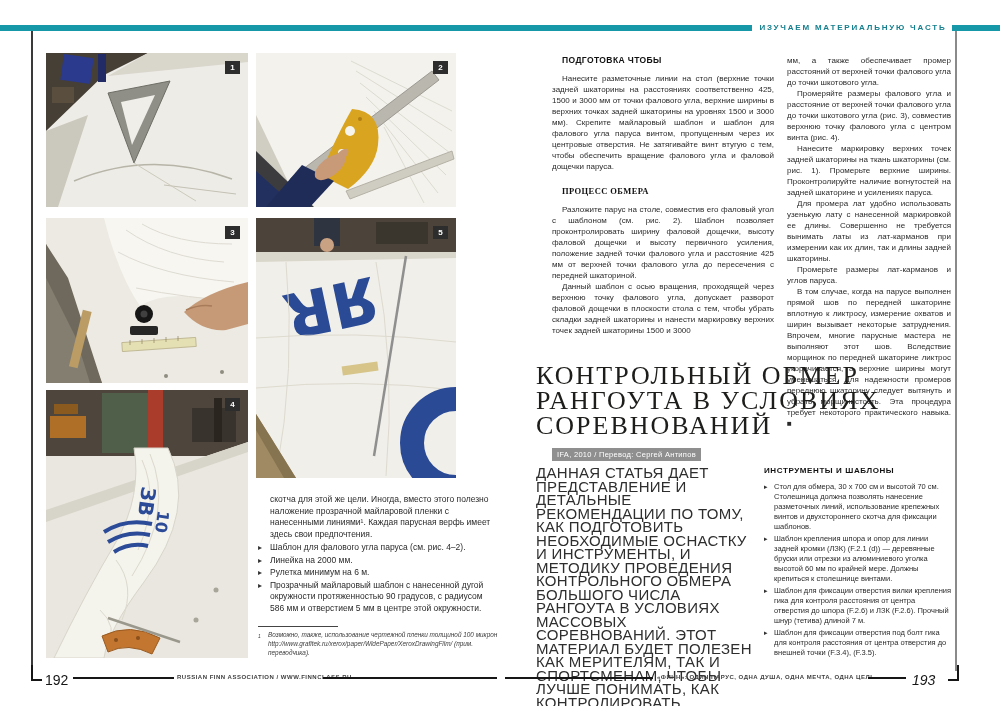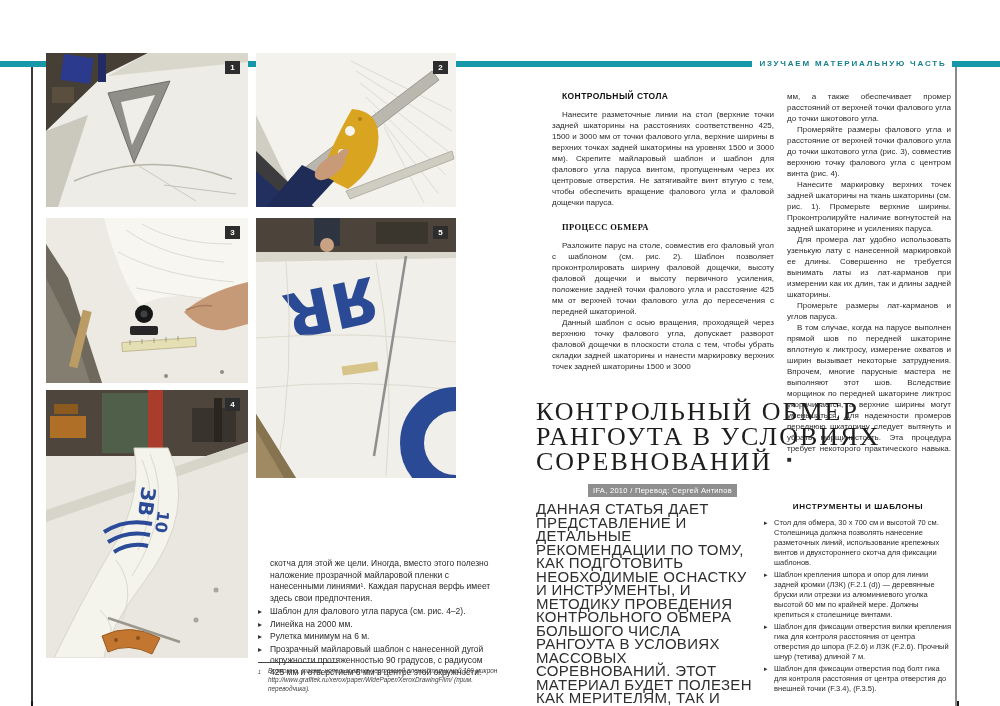--- a/index.html
+++ b/index.html
@@ -1,18 +1,18 @@
 <!DOCTYPE html>
 <html><head>
 <meta charset="utf-8">
 <style>
   html,body{margin:0;padding:0;background:#ffffff;}
   .spread{position:relative;width:1000px;height:706px;background:#ffffff;overflow:hidden;
           font-family:"Liberation Sans", sans-serif;color:#222;}
-  .abs{position:absolute;margin-top:36px;}
+  .abs{position:absolute;}
 
   
   .teal-bar{background:#1798a8;height:6px;}
   .header-label{font-size:8px;font-weight:bold;letter-spacing:1.8px;color:#17808f;text-align:center;}
 
   
   .rule-v-left{width:2px;background:#3a3a3a;}
   .rule-v-right{width:2px;background:#8a8a8a;}
 
   
@@ -28,21 +28,21 @@
   .bodytxt p.noindent{text-indent:0;}
   .sec-head{font-size:8.5px;font-weight:bold;letter-spacing:0.4px;color:#111;margin:0 0 7px 10px;}
   .sec-head.spaced{margin-top:14px;font-family:Liberation Serif, serif;}
 
   
   .art-title{font-family:"Liberation Serif", serif;font-size:26px;line-height:25px;letter-spacing:2px;
              color:#1d1d1b;}
   .byline{display:inline-block;background:#8f8f8f;color:#fff;font-size:7.5px;letter-spacing:0.3px;
           padding:2px 5px;}
   .lead{font-size:15px;line-height:13.5px;letter-spacing:0.3px;color:#2e2e2e;}
-  .tools-head{font-size:8px;font-weight:bold;letter-spacing:0.6px;color:#111;margin:0 0 7px 0;text-align:center;}
+  .tools-head{font-size:8px;font-weight:bold;letter-spacing:0.6px;color:#111;margin:0 0 7px 0;}
   .smalllist{font-size:7.5px;line-height:10px;color:#2a2a2a;}
   .smalllist .li{display:flex;margin-bottom:2px;}
   .smalllist .mk{width:10px;flex:0 0 10px;font-size:7px;color:#333;}
 
   
   .equip{font-size:8.5px;line-height:11.5px;color:#2a2a2a;}
   .equip .intro{margin:0 0 2px 12px;}
   .equip .li{display:flex;margin-bottom:1px;}
   .equip .mk{width:12px;flex:0 0 12px;font-size:8px;color:#333;}
   .footnote{font-size:6.4px;line-height:8.8px;font-style:italic;color:#3c3c3c;}
@@ -203,72 +203,72 @@
       </g>
       <line x1="150" y1="38" x2="118" y2="238" stroke="#8f8f8f" stroke-width="2.5"></line>
       <rect x="86" y="146" width="36" height="9" fill="#d6c489" stroke="#b7a express66" transform="rotate(-8 104 150)"></rect>
       <circle cx="200" cy="225" r="44" fill="none" stroke="#2b4a95" stroke-width="24"></circle>
       <polygon points="0,196 40,260 0,260" fill="#9f8a63"></polygon>
       <polygon points="0,196 14,218 40,260 28,260 0,212" fill="#86734f"></polygon>
     </svg>
     <div class="badge">5</div>
   </div>
 
-  <div class="abs equip" style="left:258px;top:522px;width:240px;">
+  <div class="abs equip" style="left:258px;top:494px;width:240px;">
     <p class="intro">скотча для этой же цели. Иногда, вместо этого полезно наложение прозрачной майларовой пленки с нанесенными линиями¹. Каждая парусная верфь имеет здесь свои предпочтения.</p>
     <div class="li">
       <span class="mk">▸</span>
       <span>Шаблон для фалового угла паруса (см. рис. 4–2).</span>
     </div>
     <div class="li">
       <span class="mk">▸</span>
       <span>Линейка на 2000 мм.</span>
     </div>
     <div class="li">
       <span class="mk">▸</span>
       <span>Рулетка минимум на 6 м.</span>
     </div>
     <div class="li">
       <span class="mk">▸</span>
-      <span>Прозрачный майларовый шаблон с нанесенной дугой окружности протяженностью 90 градусов, с радиусом 425 мм и отверстием 6 мм в центре этой окружности.</span>
+      <span>Прозрачный майларовый шаблон с нанесенной дугой окружности протяженностью 90 градусов, с радиусом 586 мм и отверстием 5 мм в центре этой окружности.</span>
     </div>
   </div>
 
   <div class="abs footnote" style="left:258px;top:626px;width:240px;">
     <div class="footnote-rule"></div>
     <div class="fn-body">
       <span class="fn-mk">1</span>
       <span>Возможно, также, использование чертежной пленки толщиной 100 микрон http://www.grafitek.ru/xerox/paper/WidePaper/XeroxDrawingFilm/ (прим. переводчика).</span>
     </div>
   </div>
 
   <div class="abs topcols" style="left:552px;top:55px;width:399px;">
     <div class="bodytxt">
-      <h4 class="sec-head">КОНТРОЛЬНЫЙ СТОЛА</h4>
+      <h4 class="sec-head">ПОДГОТОВКА ЧТОБЫ</h4>
       <p>Нанесите разметочные линии на стол (верхние точки задней шкаторины на расстояниях соответственно 425, 1500 и 3000 мм от точки фалового угла, верхние ширины в верхних точках задней шкаторины на уровнях 1500 и 3000 мм). Скрепите майларовый шаблон и шаблон для фалового угла паруса винтом, пропущенным через их центровые отверстия. Не затягивайте винт втугую с тем, чтобы обеспечить вращение фалового угла и фаловой дощечки паруса.</p>
       <h4 class="sec-head spaced">ПРОЦЕСС ОБМЕРА</h4>
       <p>Разложите парус на столе, совместив его фаловый угол с шаблоном (см. рис. 2). Шаблон позволяет проконтролировать ширину фаловой дощечки, высоту фаловой дощечки и высоту первичного усиления, положение задней точки фалового угла и расстояние 425 мм от верхней точки фалового угла до пересечения с передней шкаториной.</p>
       <p>Данный шаблон с осью вращения, проходящей через верхнюю точку фалового угла, допускает разворот фаловой дощечки в плоскости стола с тем, чтобы убрать складки задней шкаторины и нанести маркировку верхних точек задней шкаторины 1500 и 3000</p>
     </div>
     <div class="bodytxt">
       <p class="noindent">мм, а также обеспечивает промер расстояний от верхней точки фалового угла до точки шкотового угла.</p>
       <p>Промеряйте размеры фалового угла и расстояние от верхней точки фалового угла до точки шкотового угла (рис. 3), совместив верхнюю точку фалового угла с центром винта (рис. 4).</p>
       <p>Нанесите маркировку верхних точек задней шкаторины на ткань шкаторины (см. рис. 1). Промерьте верхние ширины. Проконтролируйте наличие вогнутостей на задней шкаторине и усилениях паруса.</p>
       <p>Для промера лат удобно использовать узенькую лату с нанесенной маркировкой ее длины. Совершенно не требуется вынимать латы из лат-карманов при измерении как их длин, так и длины задней шкаторины.</p>
       <p>Промерьте размеры лат-карманов и углов паруса.</p>
       <p>В том случае, когда на парусе выполнен прямой шов по передней шкаторине вплотную к ликтросу, измерение охватов и ширин вызывает некоторые затруднения. Впрочем, многие парусные мастера не выполняют этот шов. Вследствие морщинок по передней шкаторине ликтрос укорачивается, а верхние ширины могут уменьшаться. Для надежности промеров переднюю шкаторину следует вытянуть и убрать морщинистость. Эта процедура требует некоторого практического навыка. ■</p>
     </div>
   </div>
 
   <div class="abs art-title" style="left:536px;top:363px;width:430px;">
     <div>КОНТРОЛЬНЫЙ ОБМЕР</div>
     <div>РАНГОУТА В УСЛОВИЯХ</div>
     <div>СОРЕВНОВАНИЙ</div>
   </div>
-  <div class="abs" style="left:564px;top:443px;padding-left:24px;">
+  <div class="abs" style="left:528px;top:443px;padding-left:24px;">
     <span class="byline">IFA, 2010 / Перевод: Сергей Антипов</span>
   </div>
 
   <div class="abs lead" style="left:536px;top:466px;width:220px;">ДАННАЯ СТАТЬЯ ДАЕТ ПРЕДСТАВЛЕНИЕ И ДЕТАЛЬНЫЕ РЕКОМЕНДАЦИИ ПО ТОМУ, КАК ПОДГОТОВИТЬ НЕОБХОДИМЫЕ ОСНАСТКУ И ИНСТРУМЕНТЫ, И МЕТОДИКУ ПРОВЕДЕНИЯ КОНТРОЛЬНОГО ОБМЕРА БОЛЬШОГО ЧИСЛА РАНГОУТА В УСЛОВИЯХ МАССОВЫХ СОРЕВНОВАНИЙ. ЭТОТ МАТЕРИАЛ БУДЕТ ПОЛЕЗЕН КАК МЕРИТЕЛЯМ, ТАК И СПОРТСМЕНАМ, ЧТОБЫ ЛУЧШЕ ПОНИМАТЬ, КАК КОНТРОЛИРОВАТЬ ПАРАМЕТРЫ ТАК, ЧТОБЫ ЯХТА ОСТАВАЛАСЬ В КЛАССЕ.</div>
 
   <div class="abs" style="left:764px;top:466px;width:188px;">
     <h4 class="tools-head">ИНСТРУМЕНТЫ И ШАБЛОНЫ</h4>
     <div class="smalllist">
       <div class="li">
         <span class="mk">▸</span>

